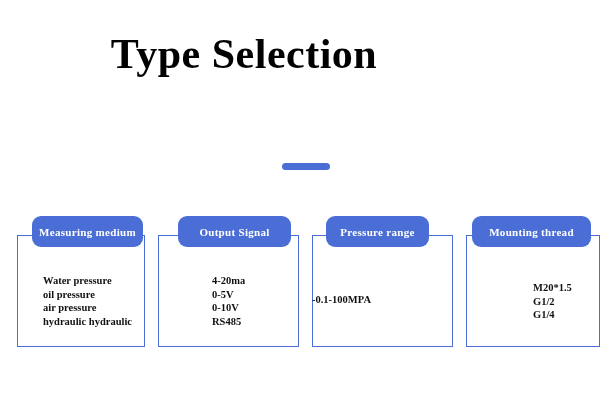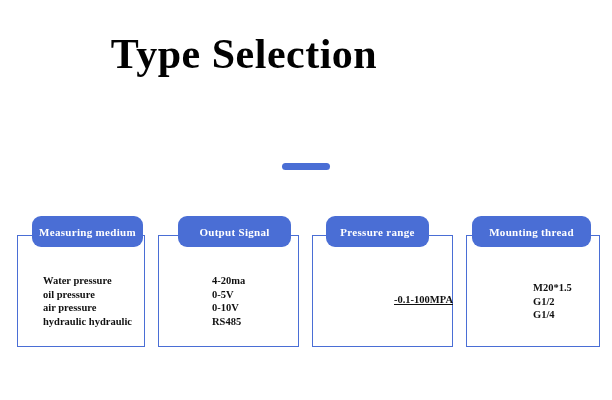--- a/index.html
+++ b/index.html
@@ -104,21 +104,21 @@
     top: 58px;
     font-family: "Liberation Serif", serif;
     font-weight: bold;
     font-size: 10.5px;
     line-height: 13.5px;
     color: #111111;
     z-index: 2;
   }
   .body-1 { left: 43px;  text-align: left; }
   .body-2 { left: 212px; text-align: left; }
-  .body-3 { left: 312px; width: 141px; top: 77px; text-align: right; text-decoration: underline; }
+  .body-3 { left: 312px; width: 141px; top: 77px; text-align: left; }
   .body-4 { left: 505px; top: 65px; text-align: left; margin-left: 28px; }
 
   .card-body div { white-space: nowrap; }
 </style>
 </head>
 <body>
 
 <div class="page">
 
   <div class="title">Type Selection</div>

